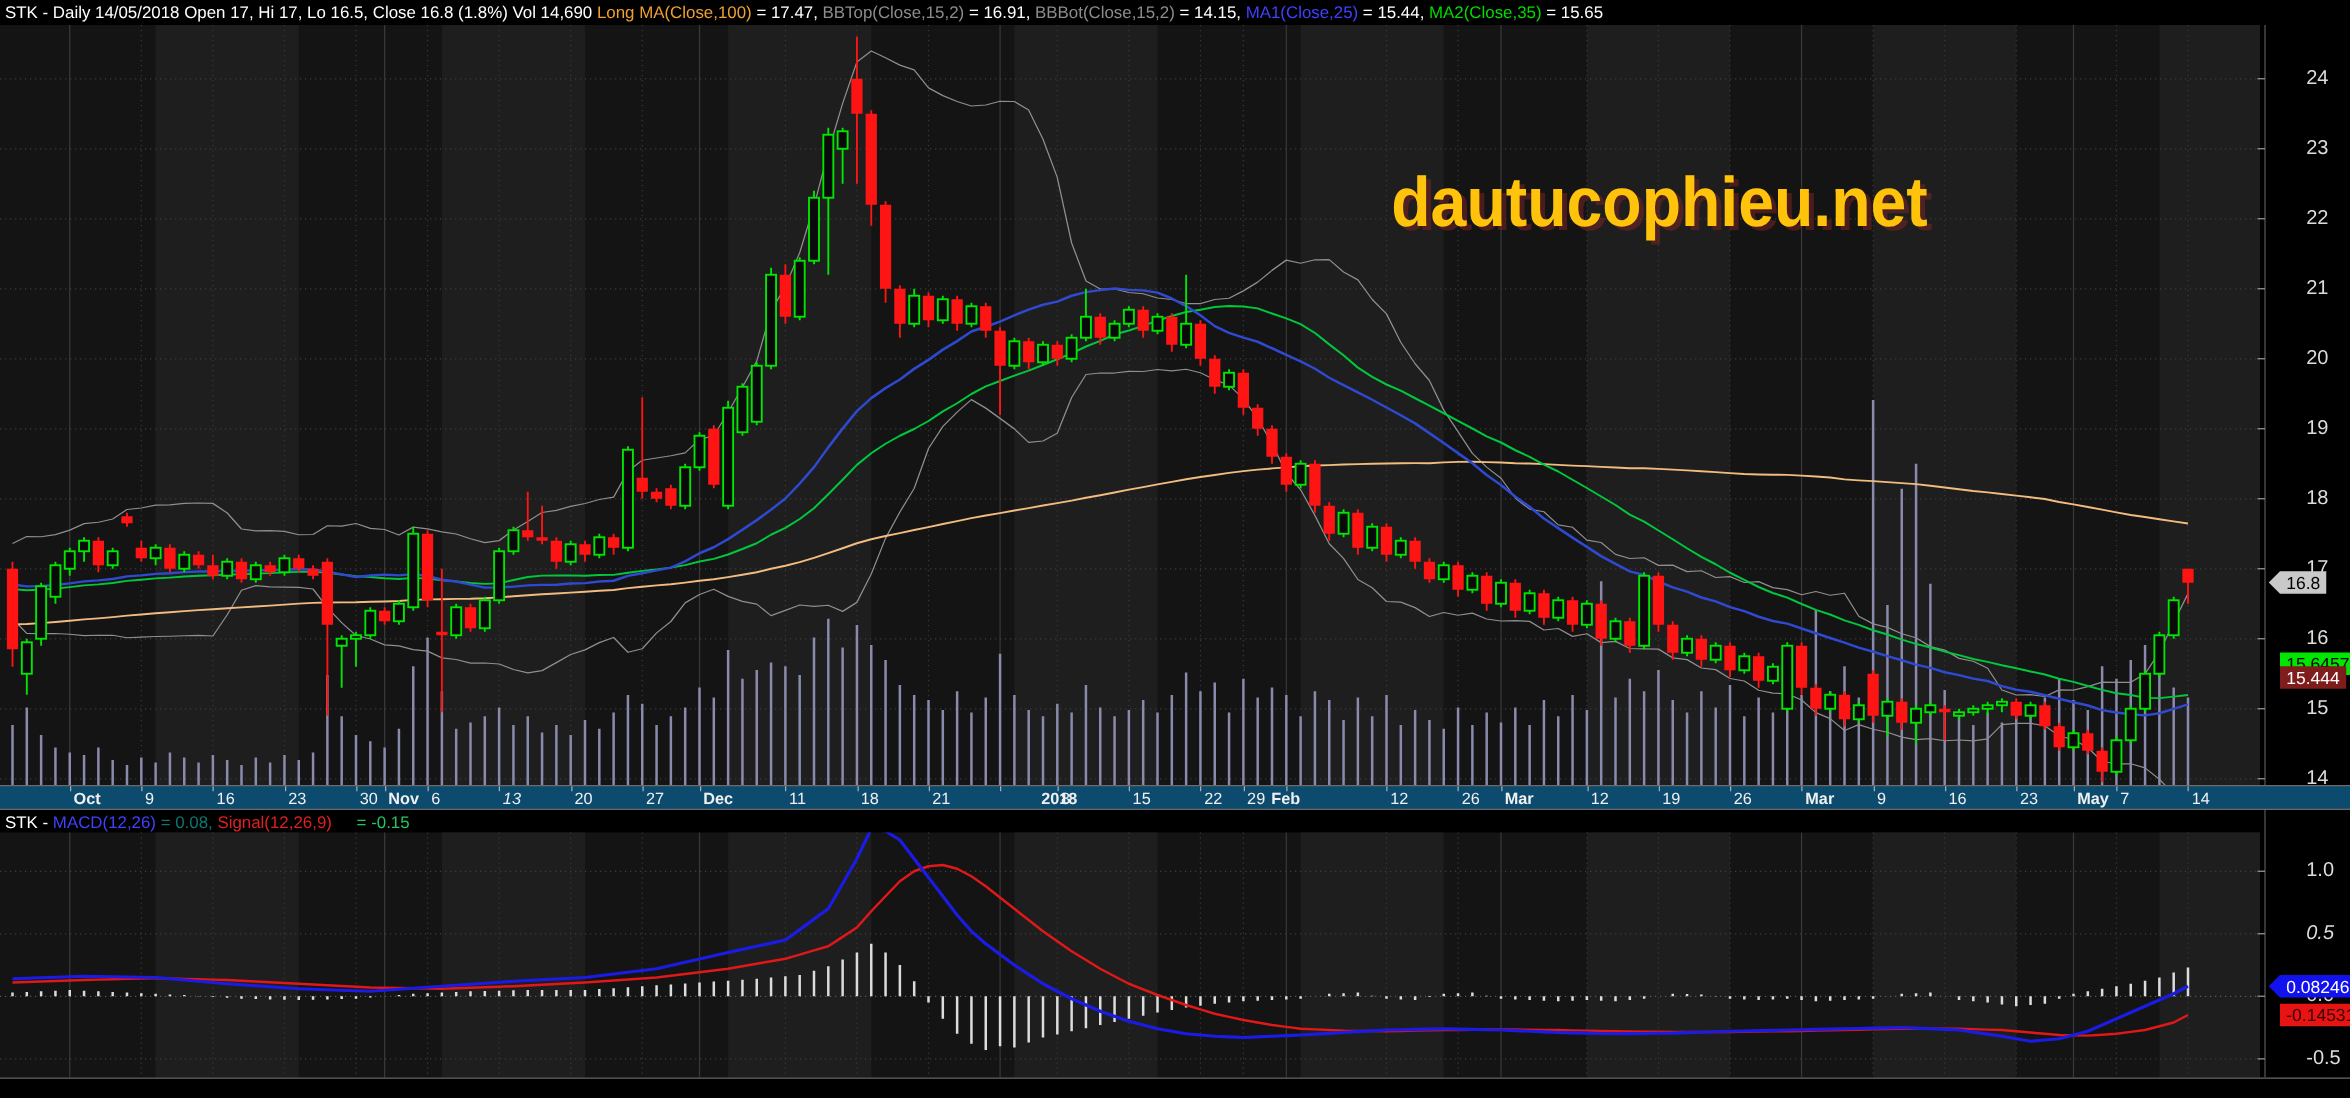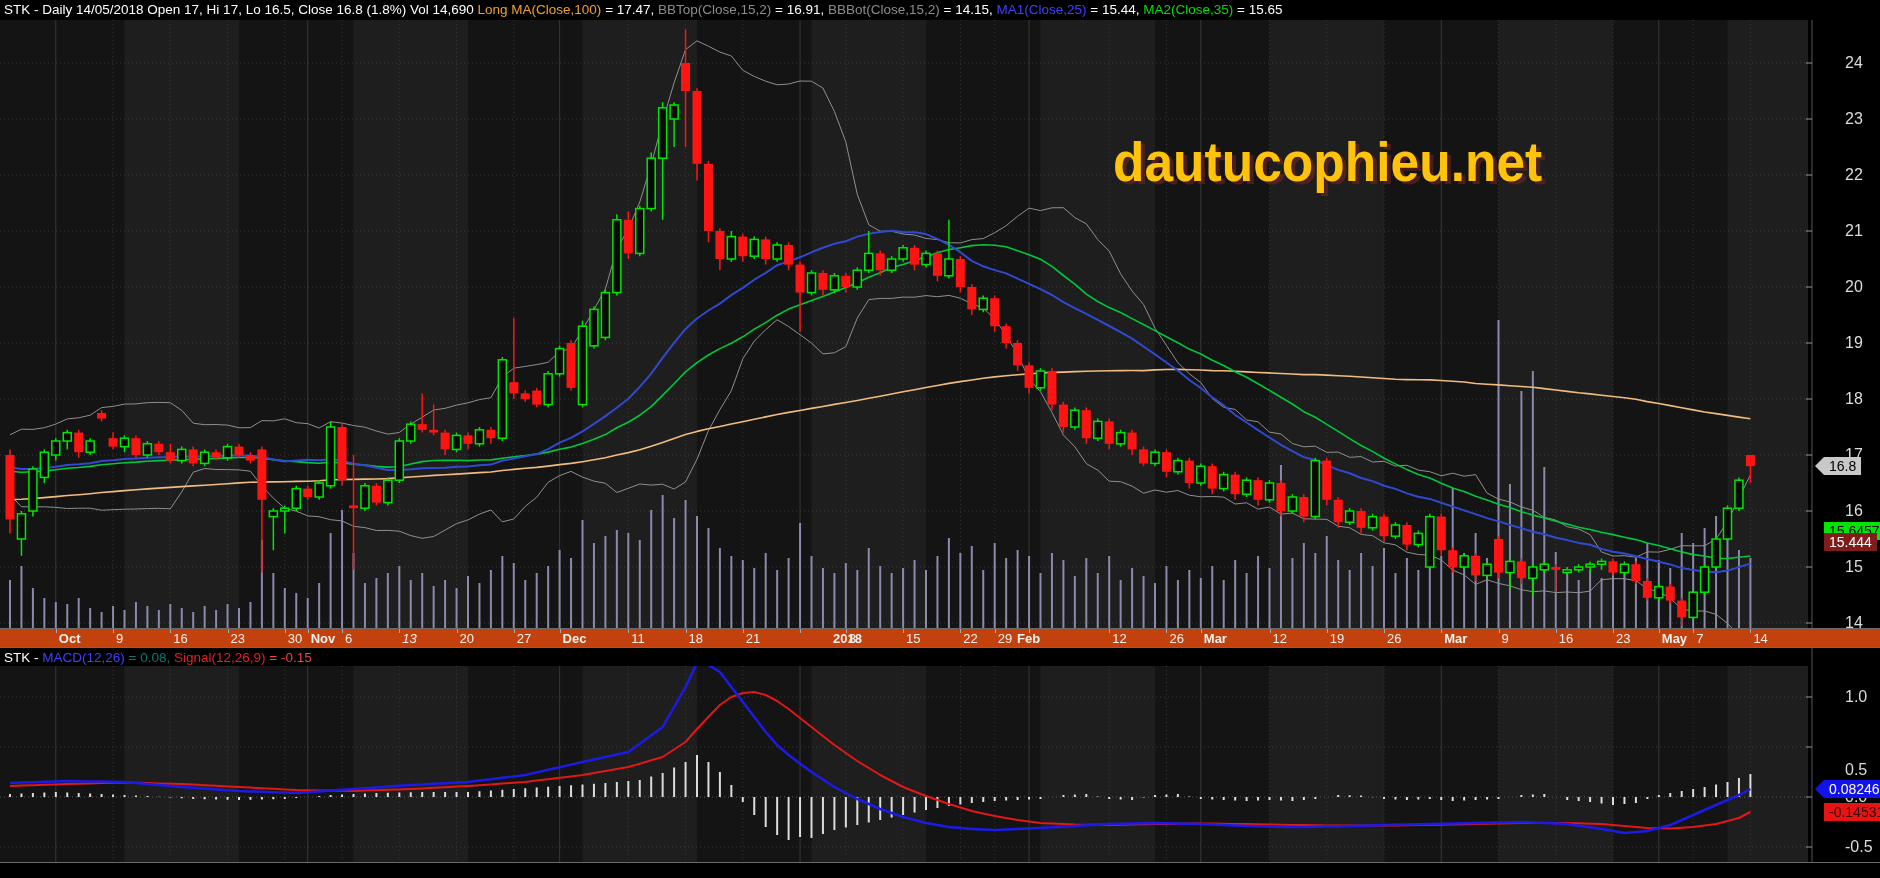--- a/index.html
+++ b/index.html
@@ -2,21 +2,21 @@
 <html><head>
 <meta charset="utf-8">
 <style>
   html,body{margin:0;padding:0;background:#000;}
   #root{position:relative;width:1880px;height:878px;background:#000;overflow:hidden;
         font-family:"Liberation Sans",sans-serif;}
   #chart-svg{position:absolute;left:0;top:0;}
   .hdr{position:absolute;left:4px;height:20px;line-height:20px;font-size:13.5px;white-space:pre;z-index:20;}
   #header{top:0;}
   #macd-header{top:648px;}
-  #date-strip{position:absolute;left:0;top:628px;width:1880px;height:20px;background:#c2410c;
+  #date-strip{position:absolute;left:0;top:628px;width:1880px;height:20px;background:#0c4a6e;
       border-top:1px solid #6b6b6b;border-bottom:1px solid #6b6b6b;box-sizing:border-box;z-index:15;}
   .dlabel{position:absolute;top:2px;font-size:13px;color:#f0f0f0;white-space:nowrap;}
   .dlabel.bold{font-weight:bold;}
   .dtick{position:absolute;top:0;width:1px;height:4px;background:#aaa;}
   .plabel{position:absolute;left:1845px;font-size:16px;color:#dcdcdc;z-index:10;}
   .tag{position:absolute;font-size:14px;line-height:18px;height:18px;padding:0 5px;z-index:18;white-space:nowrap;}
   .tag .arr{position:absolute;left:-9px;top:0;width:0;height:0;border-top:9px solid transparent;
       border-bottom:9px solid transparent;border-right-width:9px;border-right-style:solid;}
   #bottom-strip{position:absolute;left:0;top:862px;width:1880px;height:16px;background:#000;
       border-top:1px solid #6b6b6b;box-sizing:border-box;z-index:15;}
@@ -782,21 +782,21 @@
         <line x1="1806" y1="567" x2="1812" y2="567" stroke="#999"></line>
         <line x1="1806" y1="623" x2="1812" y2="623" stroke="#999"></line>
         <line x1="1806" y1="697" x2="1812" y2="697" stroke="#999"></line>
         <line x1="1806" y1="747" x2="1812" y2="747" stroke="#999"></line>
         <line x1="1806" y1="797" x2="1812" y2="797" stroke="#999"></line>
         <line x1="1806" y1="847" x2="1812" y2="847" stroke="#999"></line>
       </g>
   </svg>
 
   <div id="header" class="hdr"><span style="color: rgb(255, 255, 255);">STK - Daily 14/05/2018 Open 17, Hi 17, Lo 16.5, Close 16.8 (1.8%) Vol 14,690 </span><span style="color: rgb(240, 160, 48);">Long MA(Close,100)</span><span style="color: rgb(255, 255, 255);"> = 17.47, </span><span style="color: rgb(140, 140, 140);">BBTop(Close,15,2)</span><span style="color: rgb(255, 255, 255);"> = 16.91, </span><span style="color: rgb(140, 140, 140);">BBBot(Close,15,2)</span><span style="color: rgb(255, 255, 255);"> = 14.15, </span><span style="color: rgb(64, 64, 255);">MA1(Close,25)</span><span style="color: rgb(255, 255, 255);"> = 15.44, </span><span style="color: rgb(0, 221, 0);">MA2(Close,35)</span><span style="color: rgb(255, 255, 255);"> = 15.65</span></div>
-  <div id="macd-header" class="hdr"><span style="color: rgb(255, 255, 255);">STK - </span><span style="color: rgb(64, 64, 255);">MACD(12,26)</span><span style="color: #0f766e;"> = 0.08, </span><span style="color: rgb(224, 32, 32);">Signal(12,26,9)</span><span style="color: #ef4444;"> = -0.15</span></div>
+  <div id="macd-header" class="hdr"><span style="color: rgb(255, 255, 255);">STK - </span><span style="color: rgb(64, 64, 255);">MACD(12,26)</span><span style="color: #0f766e;"> = 0.08, </span><span style="color: rgb(224, 32, 32);">Signal(12,26,9)</span><span style="color: #22c55e; margin-left: 16px;"> = -0.15</span></div>
   <div id="date-strip">
       <div class="dtick" style="left: 55.8px;"></div>
       <div class="dlabel bold" style="left: 58.8px;">Oct</div>
       <div class="dtick" style="left: 113.05px;"></div>
       <div class="dlabel" style="left: 116.05px;">9</div>
       <div class="dtick" style="left: 170.3px;"></div>
       <div class="dlabel" style="left: 173.3px;">16</div>
       <div class="dtick" style="left: 227.55px;"></div>
       <div class="dlabel" style="left: 230.55px;">23</div>
       <div class="dtick" style="left: 284.8px;"></div>
@@ -869,20 +869,20 @@
       <div class="plabel" style="top: 446px;">17</div>
       <div class="plabel" style="top: 502px;">16</div>
       <div class="plabel" style="top: 558px;">15</div>
       <div class="plabel" style="top: 614px;">14</div>
       <div class="tag" style="left: 1824px; top: 457.2px; background: rgb(201, 201, 201); color: rgb(0, 0, 0);">16.8<span class="arr" style="border-right-color: rgb(201, 201, 201);"></span></div>
       <div class="tag" style="left: 1824px; top: 521.841px; background: rgb(0, 230, 0); color: rgb(0, 0, 0);">15.6457</div>
       <div class="tag" style="left: 1824px; top: 533.136px; background: #7f1d1d; color: rgb(255, 255, 255);">15.444</div>
     </div>
   <div id="macd-labels">
       <div class="plabel" style="top: 688px;">1.0</div>
-      <div class="plabel" style="top: 761px;">0.5</div>
+      <div class="plabel" style="top: 738px; font-style: italic;">0.5</div>
       <div class="plabel" style="top: 788px;">0.0</div>
       <div class="plabel" style="top: 838px;">-0.5</div>
       <div class="tag" style="left: 1824px; top: 779.75px; background: rgb(18, 18, 238); color: rgb(255, 255, 255);">0.082461<span class="arr" style="border-right-color: rgb(18, 18, 238);"></span></div>
       <div class="tag" style="left: 1824px; top: 802.53px; background: rgb(232, 20, 20); color: rgb(56, 0, 0);">-0.14531</div>
     </div>
   <div id="bottom-strip"></div>
 </div>
 
 </body></html>

